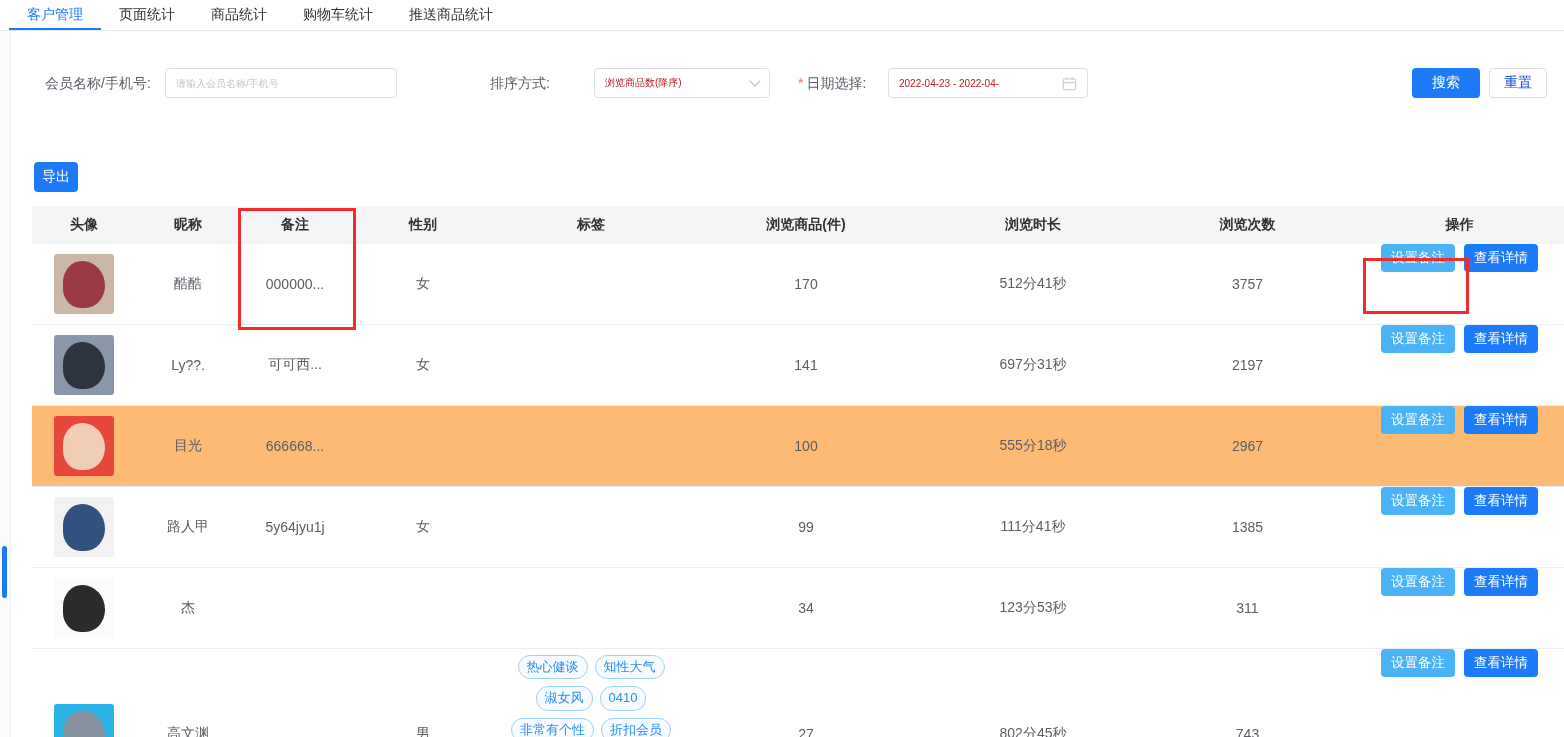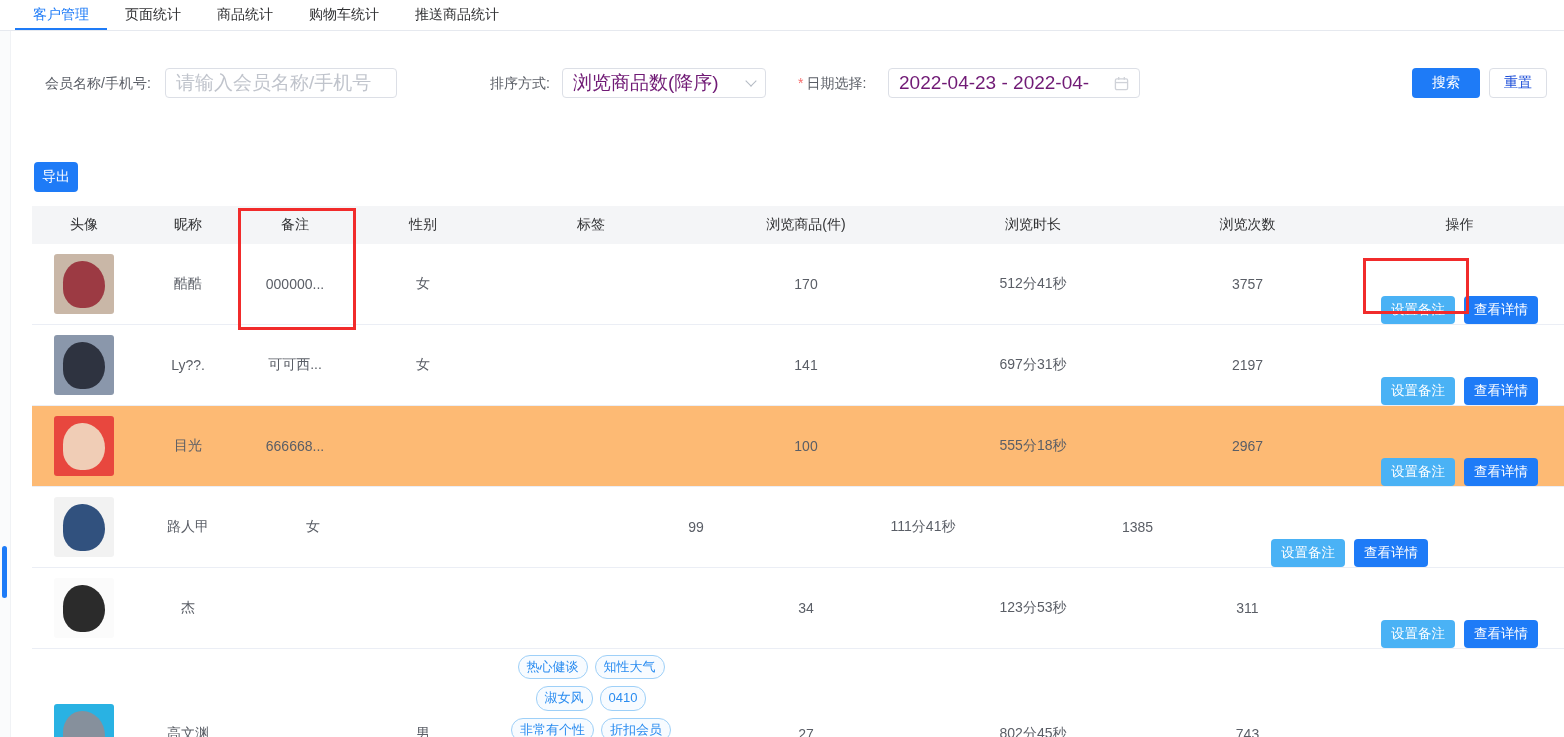--- a/index.html
+++ b/index.html
@@ -3,70 +3,70 @@
 <meta charset="utf-8">
 <style>
   html,body{margin:0;padding:0}
   body{
     width:1564px;height:737px;overflow:hidden;position:relative;
     background:#fff;font-family:"Liberation Sans","DejaVu Sans",sans-serif;
     color:#5a5e66;font-size:14px;
   }
   
   .tabbar{position:absolute;top:0;left:0;right:0;height:31px;box-sizing:border-box;
-    border-bottom:1px solid #e6e9ef;display:flex;padding-left:15px;background:#fff;z-index:5}
+    border-bottom:1px solid #e6e9ef;display:flex;padding-left:9px;background:#fff;z-index:5}
   .tab{padding:0 18px;line-height:29px;font-size:14px;color:#303133;cursor:pointer;white-space:nowrap}
   .tab.active{color:#1e7bf7;box-shadow:inset 0 -2px 0 #1e7bf7}
   
   .leftstrip{position:absolute;top:31px;left:0;width:10px;bottom:0;background:#fafbfc;border-right:1px solid #f0f2f5}
   .vthumb{position:absolute;left:2px;top:515px;width:5px;height:52px;background:#1e7bf7;border-radius:3px;cursor:pointer}
   
   .flabel{position:absolute;height:30px;line-height:30px;font-size:14px;color:#5a5e66;white-space:nowrap}
   .req{color:#f56c6c;margin-right:3px}
   .ctl{position:absolute;box-sizing:border-box;height:30px;border:1px solid #dcdfe6;border-radius:4px;
-    background:#fff;font-size:19px;color:#701a75;display:flex;align-items:center;padding:0 10px}
+    background:#fff;font-size:10px;color:#b91c1c;display:flex;align-items:center;padding:0 10px}
   input.ctl{outline:none;font-family:inherit}
   input.ctl::placeholder{color:#c0c4cc}
   .lbl-member{left:45px;top:68px}
   .inp-member{left:165px;top:68px;width:232px}
   .lbl-sort{left:490px;top:68px}
-  .sel-sort{left:562px;top:68px;width:204px;cursor:pointer;justify-content:flex-end}
+  .sel-sort{left:594px;top:68px;width:176px;cursor:pointer;justify-content:flex-end}
   .caret{width:7px;height:7px;border-right:1px solid #b4bac4;border-bottom:1px solid #b4bac4;
     transform:rotate(45deg);margin-left:auto;margin-top:-4px}
   .lbl-date{left:798px;top:68px}
-  .inp-date{left:888px;top:68px;width:252px;cursor:pointer;justify-content:flex-start}
+  .inp-date{left:888px;top:68px;width:200px;cursor:pointer;justify-content:flex-start}
   .cal{margin-left:auto;flex:0 0 auto;opacity:.75}
   
   .btn{box-sizing:border-box;border:none;border-radius:4px;color:#fff;font-size:14px;
     cursor:pointer;font-family:inherit;white-space:nowrap}
   .btn-primary{background:#1e7bf7}
   .btn-lightblue{background:#4ab2f5}
   .btn-plain{background:#fff;border:1px solid #dcdfe6;color:#1d4ed8}
   .btn-search{position:absolute;left:1412px;top:68px;width:68px;height:30px}
   .btn-reset{position:absolute;left:1489px;top:68px;width:58px;height:30px}
   .btn-export{position:absolute;left:34px;top:162px;width:44px;height:30px}
   
   .table{position:absolute;left:32px;top:206px;width:1532px}
   .thead{display:flex;height:38px;background:#f4f5f7;align-items:center}
-  .th{font-weight:normal;color:#303133;font-size:14px;display:flex;justify-content:center;align-items:center;box-sizing:border-box}
+  .th{font-weight:bold;color:#303133;font-size:14px;display:flex;justify-content:center;align-items:center;box-sizing:border-box}
   .tr{display:flex;align-items:center;border-bottom:1px solid #ebeef5;min-height:80px;background:#fff}
   .tr.hl{background:#fdba74}
   .tr.tall{min-height:170px}
   .td{display:flex;justify-content:center;align-items:center;font-size:14px;color:#5a5e66;
     text-align:center;box-sizing:border-box;align-self:stretch}
   .c0{width:104px}.c1{width:104px}.c2{width:110px}.c3{width:146px}.c4{width:190px}
   .c5{width:240px}.c6{width:214px}.c7{width:215px}.c8{width:209px}
   .td.c4{align-items:flex-start;padding-top:6px}
   .tr:not(.tall) .td.c4{align-items:center;padding-top:0}
   .avatar{width:60px;height:60px;border-radius:3px;position:relative;overflow:hidden;flex:0 0 auto}
   .avatar-blob{position:absolute;left:15%;top:12%;width:70%;height:78%;border-radius:46% 54% 48% 42%}
   .tags{display:flex;flex-wrap:wrap;gap:7px;justify-content:center;max-width:172px}
   .tag{border:1px solid #9ed0f8;color:#2a8cf0;background:#f7fbff;border-radius:12px;
     padding:3px 8px;font-size:13px;line-height:1.25;white-space:nowrap}
-  .ops{display:flex;gap:9px;justify-content:center;align-items:flex-end}
+  .ops{display:flex;gap:9px;justify-content:center;align-items:flex-start}
   .ops .btn{height:28px;padding:0 10px;font-size:13.5px}
   
   .ann{position:absolute;border:3px solid #f12b2b;z-index:9;pointer-events:none;background:transparent}
   .ann-remark{left:238px;top:208px;width:112px;height:116px}
   .ann-setremark{left:1363px;top:258px;width:100px;height:50px}
 </style>
 </head>
 <body>
 
 <div class="tabbar">
@@ -181,20 +181,21 @@
     </div>
   </div>
 
   <div class="tr">
     <div class="td c0">
       <div class="avatar" style="background: rgb(242, 242, 242);">
         <div class="avatar-blob" style="background: rgb(49, 81, 126);"></div>
       </div>
     </div>
     <div class="td c1">路人甲</div>
+    <div class="td c2">5y64jyu1j</div>
     <div class="td c3">女</div>
     <div class="td c4">
           <div class="tags"></div>
         </div>
     <div class="td c5">99</div>
     <div class="td c6">111分41秒</div>
     <div class="td c7">1385</div>
     <div class="td c8 ops">
       <button class="btn btn-lightblue">设置备注</button>
       <button class="btn btn-primary">查看详情</button>

